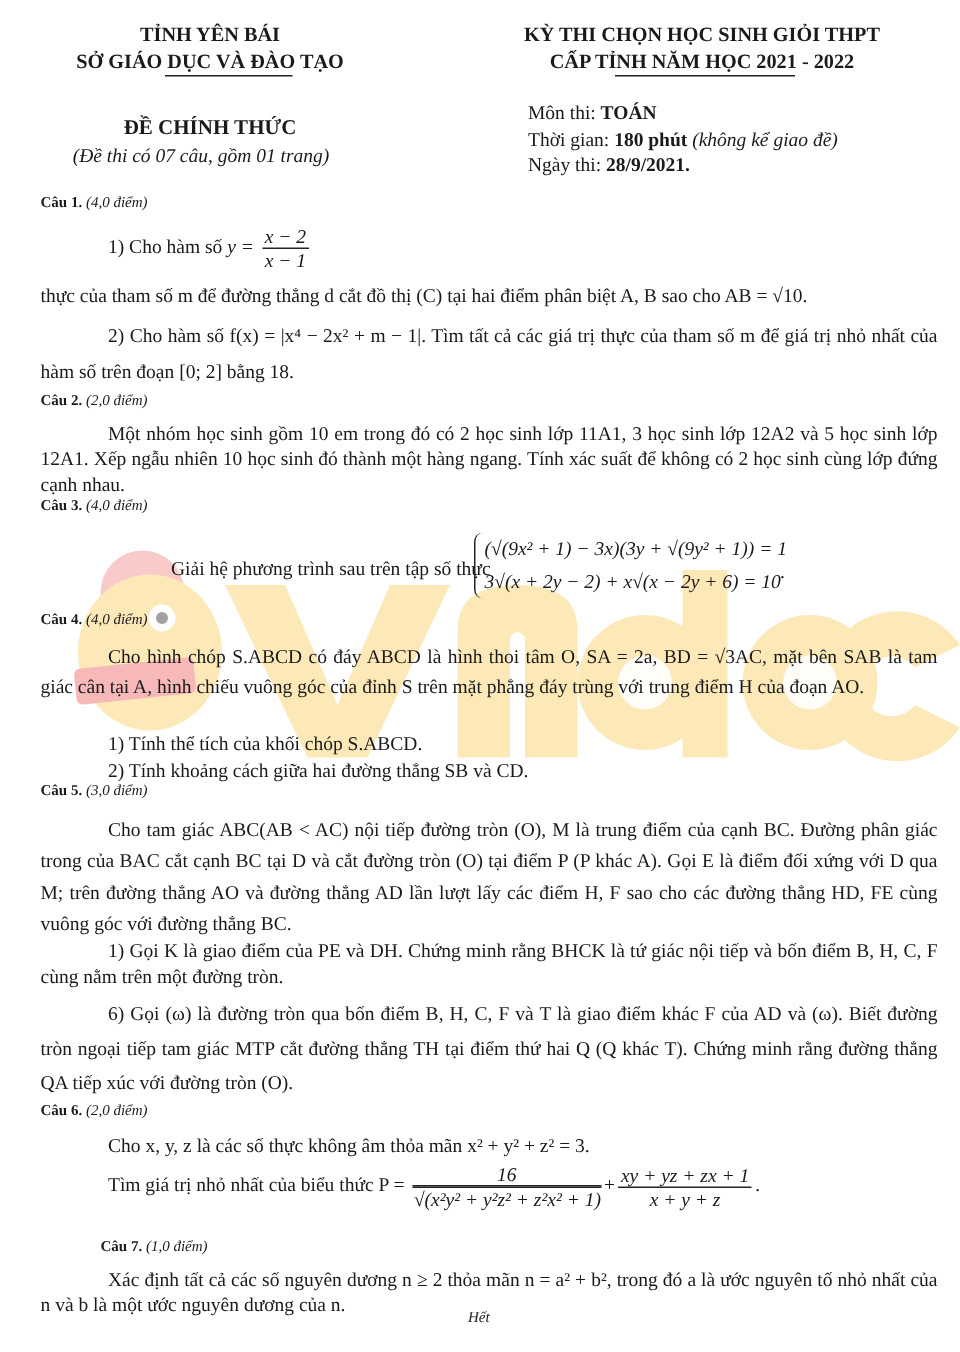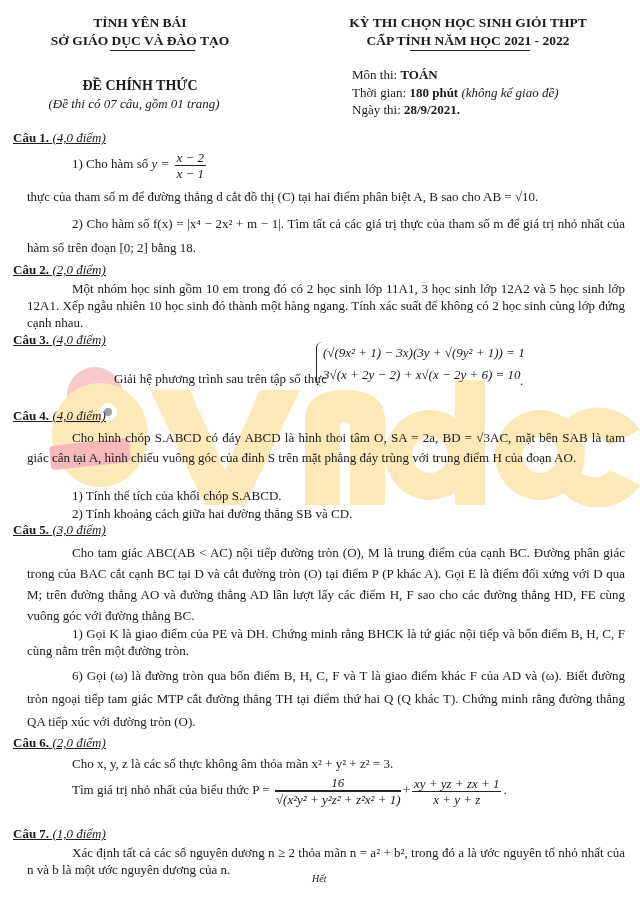--- a/index.html
+++ b/index.html
@@ -15,32 +15,32 @@
   .hdr-left { left: 40px; top: 14px; width: 200px; line-height: 18px; }
   .hdr-right { left: 318px; top: 14px; width: 300px; line-height: 18px; }
   .ul-l { position: absolute; left: 110px; top: 50px; width: 85px; height: 1px; background: #222; }
   .ul-r { position: absolute; left: 410px; top: 50px; width: 120px; height: 1px; background: #222; }
   .official { position: absolute; left: 40px; top: 78px; width: 200px; text-align: center; font-weight: bold; font-size: 14px; }
   .official-note { position: absolute; left: 19px; top: 96px; width: 230px; text-align: center; font-style: italic; font-size: 13px; }
   .meta { position: absolute; left: 352px; top: 66px; font-size: 13px; line-height: 17.5px; }
   .meta b { font-weight: bold; }
   .meta i { font-style: italic; }
 
-  .q-title { position: absolute; left: 13px; font-size: 13px; text-decoration: underline; }
+  .q-title { position: absolute; left: 27px; font-size: 10px; }
   .q-title b { font-weight: bold; }
   .q-title i { font-style: italic; }
   .p { position: absolute; font-size: 13px; line-height: 17px; text-align: justify; }
   .ind { left: 27px; width: 598px; }
   .ind1 { text-indent: 45px; }
   .m { font-style: italic; }
   .frac { display: inline-block; vertical-align: middle; text-align: center; font-style: italic; margin: 0 2px; }
   .frac span { display: block; line-height: 15px; }
   .frac .num { border-bottom: 1px solid #222; padding: 0 2px; }
   .sqrt { border-top: 1px solid #222; padding-left: 1px; }
-  .sys { position: absolute; left: 316px; top: 342px; font-size: 13px; line-height: 22px; font-style: italic; border-left: 1.5px solid #222; padding-left: 6px; border-radius: 6px 0 0 6px; }
+  .sys { position: absolute; left: 316px; top: 355px; font-size: 13px; line-height: 22px; font-style: italic; border-left: 1.5px solid #222; padding-left: 6px; border-radius: 6px 0 0 6px; }
   .footer { position: absolute; left: 312px; top: 873px; font-size: 10px; font-style: italic; }
 </style>
 </head>
 <body>
 
 <svg class="watermark" viewBox="0 0 640 901">
   <g opacity="0.55">
     <circle cx="95" cy="395" r="28" fill="#f5a0a0"></circle>
     <ellipse cx="100" cy="435" rx="48" ry="52" fill="#fcd77f"></ellipse>
     <circle cx="108" cy="412" r="9" fill="#ffffff"></circle>
@@ -125,19 +125,19 @@
 
   <div class="q-title" style="top:735px;">
     <b>Câu 6.</b> <i>(2,0 điểm)</i>
   </div>
   <div class="p" style="left:72px; top:755px;">Cho x, y, z là các số thực không âm thỏa mãn x² + y² + z² = 3.</div>
   <div class="p" style="left:72px; top:775px; width:560px;">
     <span>Tìm giá trị nhỏ nhất của biểu thức P =</span>
     <span class="frac"><span class="num">16</span><span class="sqrt">√(x²y² + y²z² + z²x² + 1)</span></span><span>+</span><span class="frac"><span class="num">xy + yz + zx + 1</span><span>x + y + z</span></span><span>.</span>
   </div>
 
-  <div class="q-title" style="top:826px;">
+  <div class="q-title" style="top:826px;margin-left:40px;">
     <b>Câu 7.</b> <i>(1,0 điểm)</i>
   </div>
   <div class="p ind ind1" style="top:844px;">Xác định tất cả các số nguyên dương n ≥ 2 thỏa mãn n = a² + b², trong đó a là ước nguyên tố nhỏ nhất của n và b là một ước nguyên dương của n.</div>
 
   <div class="footer">Hết</div>
 </div>
 
 </body></html>

